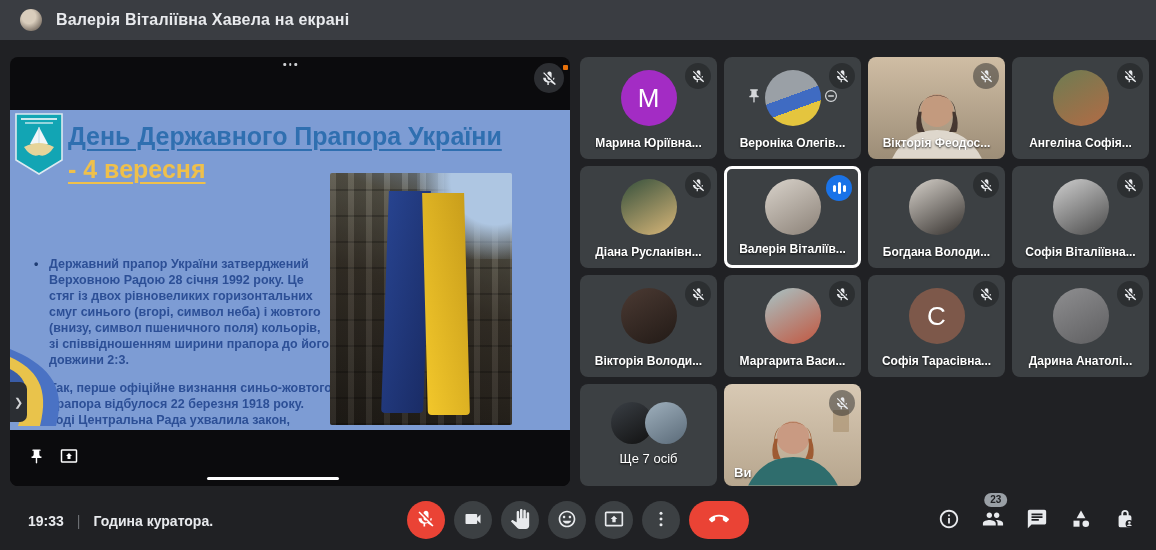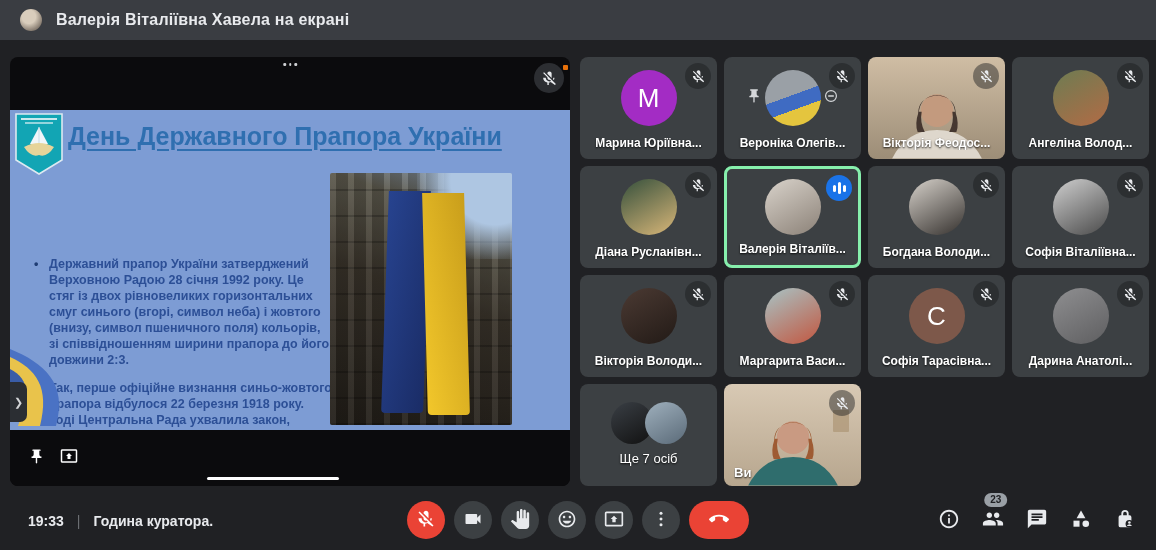--- a/index.html
+++ b/index.html
@@ -46,21 +46,21 @@
          justify-content:center;}
   
   .presenter-bar{position:absolute;left:0;bottom:0;width:100%;height:56px;background:#0b0b0d;
          display:flex;align-items:center;box-sizing:border-box;padding-left:18px;gap:15px;color:#fff;}
   .presenter-name{font-size:13px;font-weight:600;}
   .scrub{position:absolute;left:197px;bottom:6px;width:132px;height:3px;background:#fff;border-radius:2px;}
   
   .grid{position:absolute;left:580px;top:57px;width:569px;height:429px;display:grid;
         grid-template-columns:repeat(4,1fr);grid-template-rows:repeat(4,1fr);gap:7px;}
   .tile{position:relative;background:#3c4043;border-radius:8px;overflow:hidden;box-sizing:border-box;}
-  .tile.active{border:3px solid #86efac;}
+  .tile.active{border:3px solid #ffffff;}
   .pavatar{position:absolute;left:50%;top:13px;transform:translateX(-50%);width:56px;height:56px;
         border-radius:50%;display:flex;align-items:center;justify-content:center;
         font-size:26px;color:#fff;font-weight:400;}
   .tile.active .pavatar{top:10px;}
   .pname{position:absolute;left:4px;right:4px;bottom:9px;text-align:center;font-size:12px;
         font-weight:600;color:#fff;white-space:nowrap;overflow:hidden;
         text-shadow:0 1px 2px rgba(0,0,0,.85);}
   .pname.left{text-align:left;left:10px;bottom:6px;font-size:13px;}
   .pname.group-label{bottom:20px;font-size:13px;font-weight:500;}
   .bubble{position:absolute;top:6px;right:6px;width:26px;height:26px;border-radius:50%;
@@ -125,20 +125,21 @@
           <path d="M1 1h46v46L24 61 1 47z" fill="#12a5b4" stroke="#dce9f1" stroke-width="1.6"></path>
           <rect x="6" y="5" width="36" height="2" fill="#eaf5f8" opacity=".85"></rect>
           <rect x="10" y="9" width="28" height="2" fill="#eaf5f8" opacity=".6"></rect>
           <path d="M24 14 L33 31 H15 Z" fill="#f0f6f9"></path>
           <path d="M24 14 V31" stroke="#c9dde6" stroke-width="1"></path>
           <path d="M9 34 Q24 26 39 34 Q32 45 24 42 Q16 45 9 34 Z" fill="#e6d49a"></path>
         </svg>
       </div>
       <div class="slide-title">
         <div class="t1">День Державного Прапора України</div>
+        <div class="t2">- 4 вересня</div>
       </div>
       <div class="bullets">
         <p class="bullet">Державний прапор України затверджений Верховною Радою 28 січня 1992 року. Це стяг із двох рівновеликих горизонтальних смуг синього (вгорі, символ неба) і жовтого (внизу, символ пшеничного поля) кольорів, зі співвідношенням ширини прапора до його довжини 2:3.</p>
         <p class="bullet">Так, перше офіційне визнання синьо-жовтого прапора відбулося 22 березня 1918 року. Тоді Центральна Рада ухвалила закон, затвердивши поєднання жовтого і блакитного як стяг Української Народної Республіки.</p>
       </div>
       <div class="slide-photo">
         <div class="photo-sky"></div>
         <div class="photo-flag-b"></div>
         <div class="photo-flag-y"></div>
       </div>
@@ -204,21 +205,21 @@
         </div>
         <div class="pname">Вікторія Феодос...</div>
       </div>
       <div class="tile" style="">
         <div class="pavatar" style="background:linear-gradient(150deg, #6d7c52, #b26b45)"></div>
         <div class="bubble">
           <svg width="15" height="15" viewBox="0 0 24 24" fill="currentColor">
             <path d="M19 11h-1.7c0 .74-.16 1.43-.43 2.05l1.23 1.23c.56-.98.9-2.09.9-3.28zm-4.02.17c0-.06.02-.11.02-.17V5c0-1.66-1.34-3-3-3S9 3.34 9 5v.18l5.98 5.99zM4.27 3L3 4.27l6.01 6.01V11c0 1.66 1.33 3 2.99 3 .22 0 .44-.03.65-.08l1.66 1.66c-.71.33-1.5.52-2.31.52-2.76 0-5.3-2.1-5.3-5.1H3c0 3.41 2.72 6.23 6 6.72V21h2v-3.28c.91-.13 1.77-.45 2.54-.9L19.73 21 21 19.73 4.27 3z"></path>
           </svg>
         </div>
-        <div class="pname">Ангеліна Волод...</div>
+        <div class="pname">Ангеліна Софія...</div>
       </div>
       <div class="tile" style="">
         <div class="pavatar" style="background:linear-gradient(150deg, #35503c, #d9b779)"></div>
         <div class="bubble">
           <svg width="15" height="15" viewBox="0 0 24 24" fill="currentColor">
             <path d="M19 11h-1.7c0 .74-.16 1.43-.43 2.05l1.23 1.23c.56-.98.9-2.09.9-3.28zm-4.02.17c0-.06.02-.11.02-.17V5c0-1.66-1.34-3-3-3S9 3.34 9 5v.18l5.98 5.99zM4.27 3L3 4.27l6.01 6.01V11c0 1.66 1.33 3 2.99 3 .22 0 .44-.03.65-.08l1.66 1.66c-.71.33-1.5.52-2.31.52-2.76 0-5.3-2.1-5.3-5.1H3c0 3.41 2.72 6.23 6 6.72V21h2v-3.28c.91-.13 1.77-.45 2.54-.9L19.73 21 21 19.73 4.27 3z"></path>
           </svg>
         </div>
         <div class="pname">Діана Русланівн...</div>
       </div>

